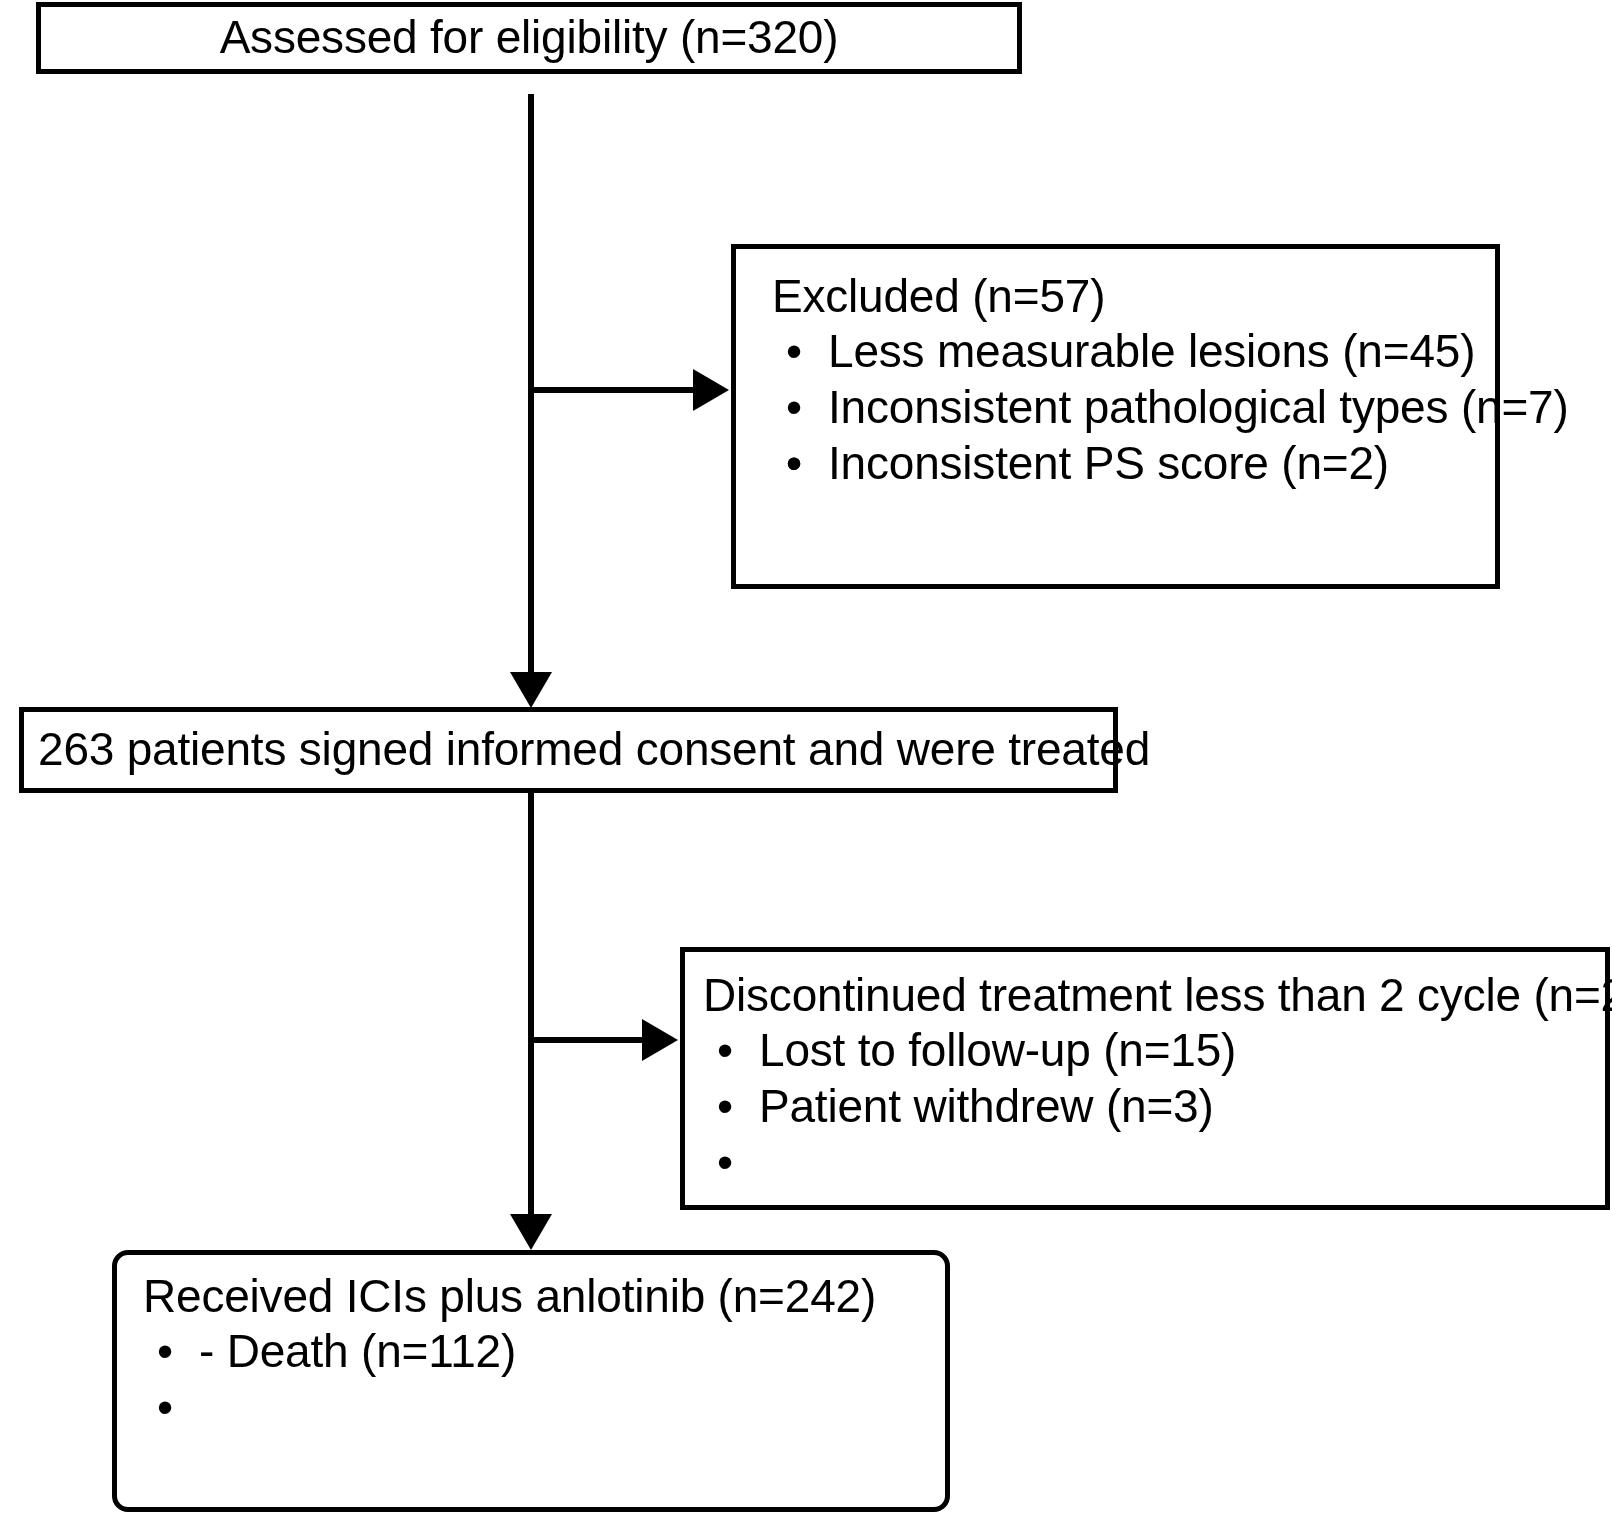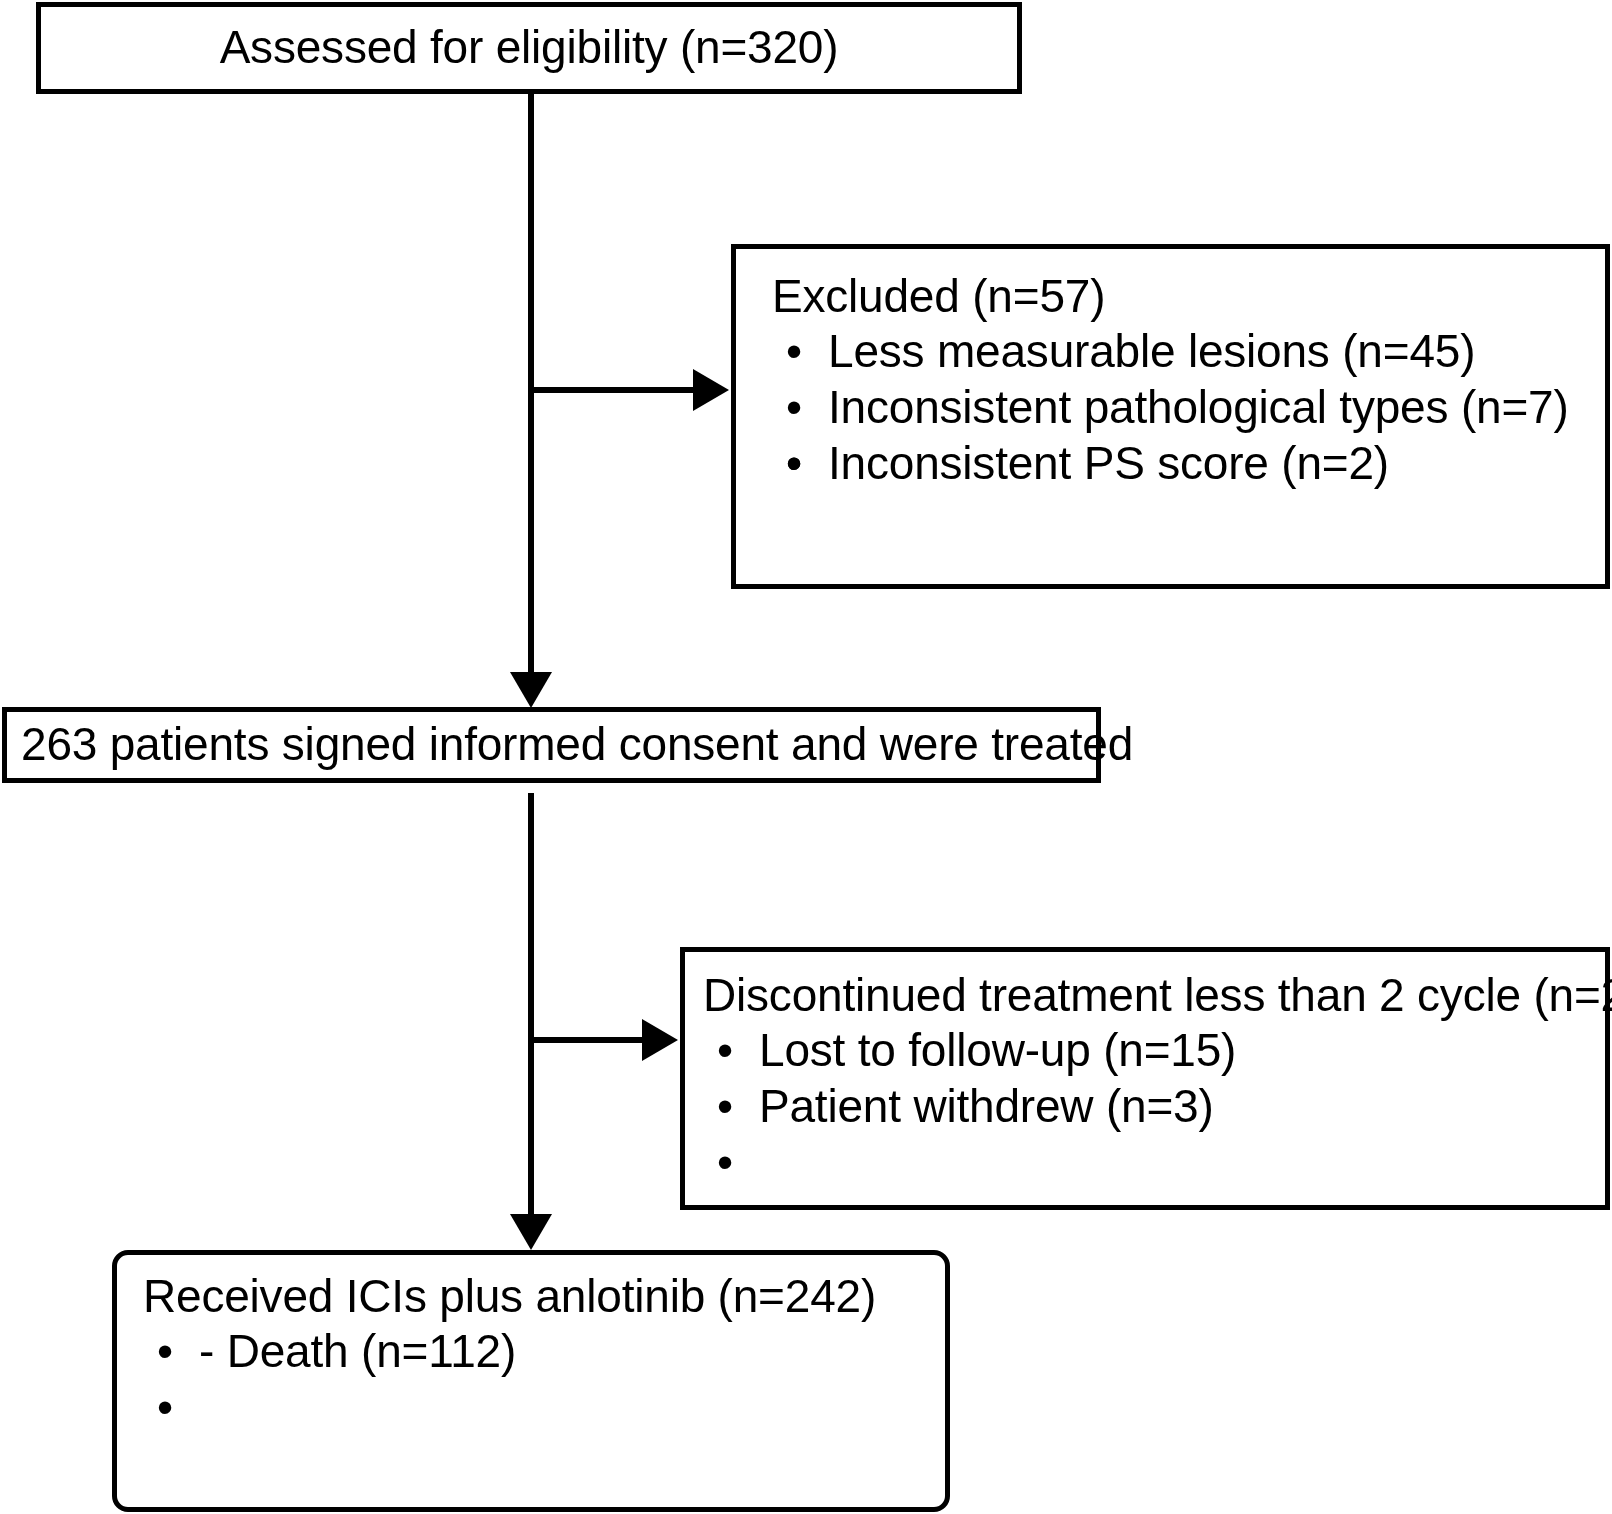--- a/index.html
+++ b/index.html
@@ -64,31 +64,31 @@
     top: 0;
     font-size: 46px;
     line-height: 1.22;
   }
   li.sub-item {
     padding-left: 70px;
   }
 
   
   #box-assessed {
-    left: 36px;  top: 2px;    width: 986px;  height: 92px;
+    left: 36px;  top: 2px;    width: 986px;  height: 72px;
   }
   #box-assessed .node-inner { padding: 0 10px; }
 
   #box-excluded {
-    left: 731px; top: 244px;  width: 879px;  height: 345px;
+    left: 731px; top: 244px;  width: 769px;  height: 345px;
   }
   #box-excluded .node-inner { padding: 0 0 0 36px; justify-content: flex-start; padding-top: 22px; }
 
   #box-consent {
-    left: 2px;   top: 707px;  width: 1099px; height: 76px;
+    left: 19px;   top: 707px;  width: 1099px; height: 86px;
   }
   #box-consent .node-inner { padding: 0 0 0 14px; }
 
   #box-discont {
     left: 680px; top: 947px;  width: 930px;  height: 263px;
   }
   #box-discont .node-inner { padding: 18px 0 0 18px; justify-content: flex-start; }
 
   #box-received {
     left: 112px; top: 1250px; width: 838px;  height: 262px; border-radius: 16px;

